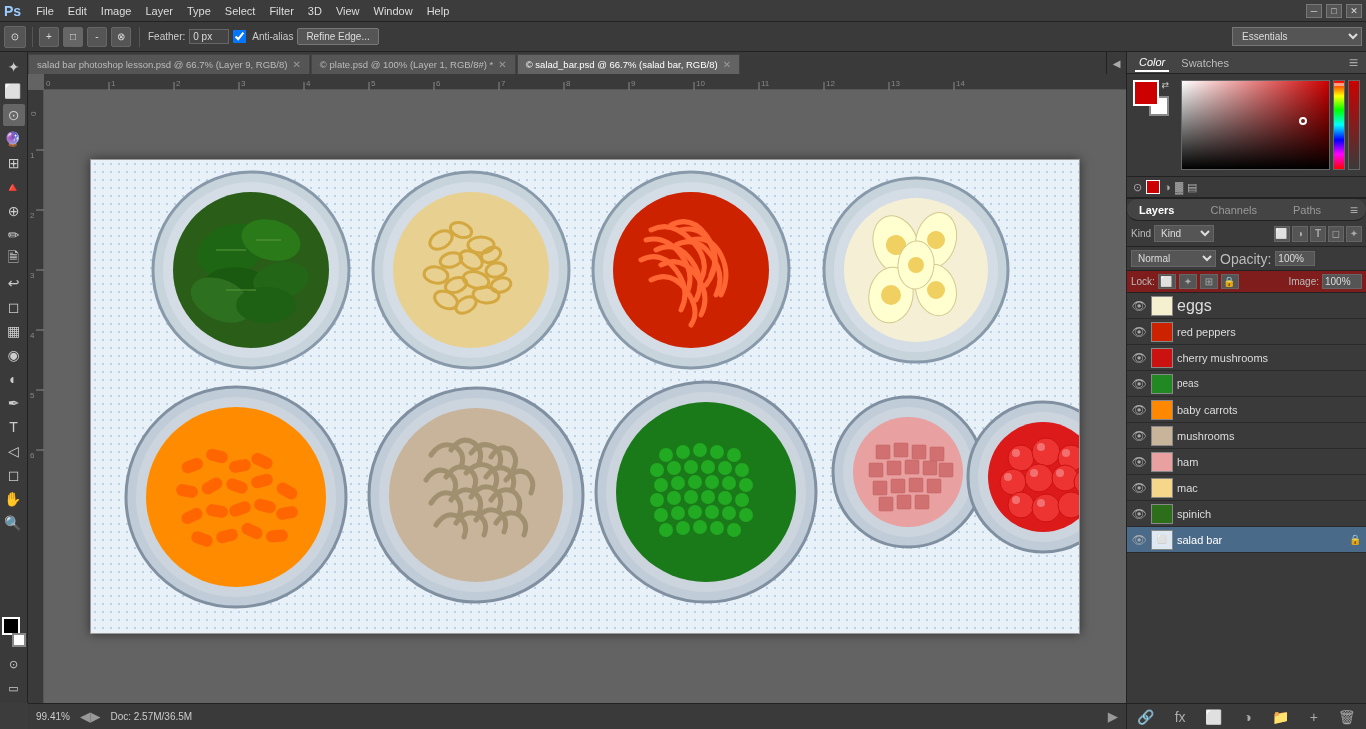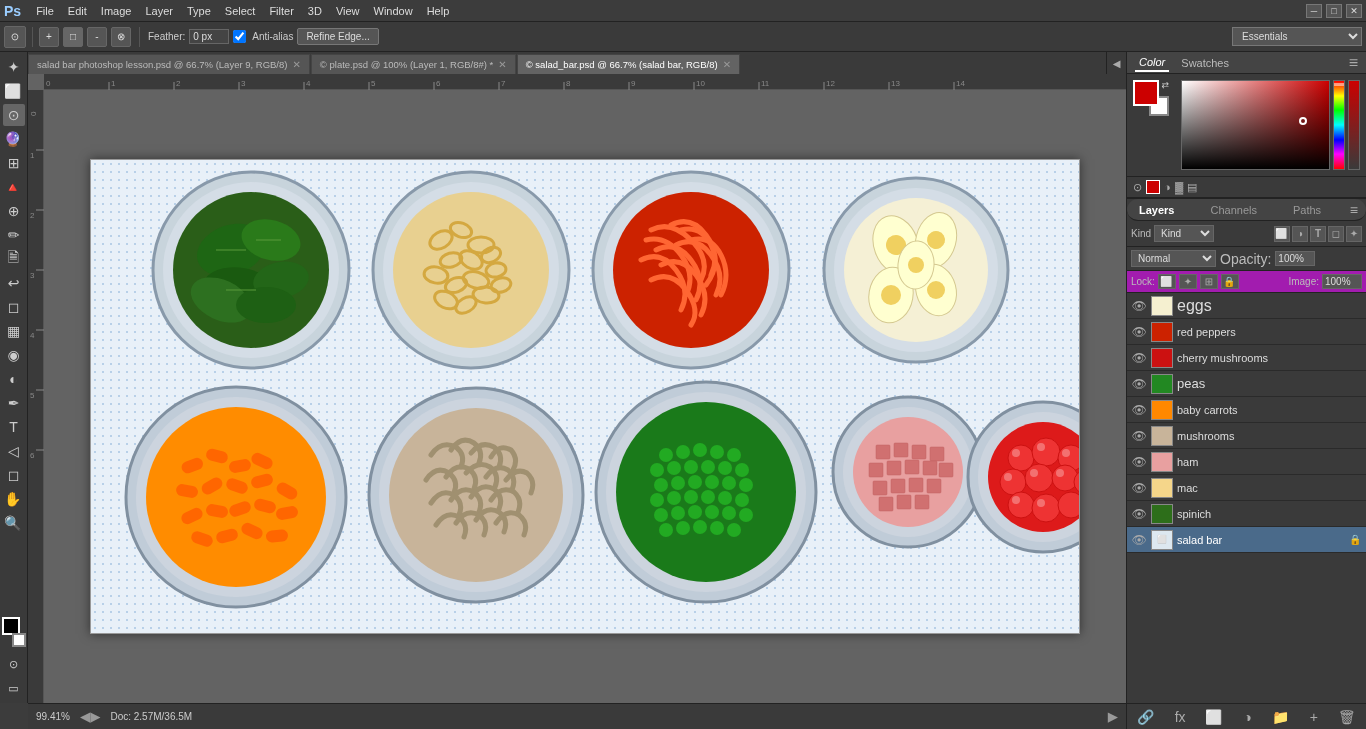--- a/index.html
+++ b/index.html
@@ -538,21 +538,21 @@
       <select style="background:#555; border:1px solid #666; color:#ddd; font-size:10px; padding:1px 2px; width:85px;">
         <option>Normal</option>
         <option>Multiply</option>
         <option>Screen</option>
         <option>Overlay</option>
       </select>
       <span style="font-size:14px; color:#bbb;">Opacity:</span>
       <input type="text" value="100%" style="background: rgb(85, 85, 85); border: 1px solid rgb(102, 102, 102); color: rgb(221, 221, 221); font-size: 10px; padding: 1px 2px; width: 40px;">
     </div>
 
-    <div style="height:22px; background:#a21caf; display:flex; align-items:center; padding:0 4px; gap:3px; border-bottom:1px solid #222;">
+    <div style="height:22px; background:#7f1d1d; display:flex; align-items:center; padding:0 4px; gap:3px; border-bottom:1px solid #222;">
       <span style="font-size:10px; color:#bbb;">Lock:</span>
       <div style="font-size:10px; color:#aaa; cursor:pointer; background:#555; border:1px solid #666; width:18px; height:15px; display:flex; align-items:center; justify-content:center;">⬜</div>
       <div style="font-size:10px; color:#aaa; cursor:pointer; background:#555; border:1px solid #666; width:18px; height:15px; display:flex; align-items:center; justify-content:center;">✦</div>
       <div style="font-size:10px; color:#aaa; cursor:pointer; background:#555; border:1px solid #666; width:18px; height:15px; display:flex; align-items:center; justify-content:center;">⊞</div>
       <div style="font-size:10px; color:#aaa; cursor:pointer; background:#555; border:1px solid #666; width:18px; height:15px; display:flex; align-items:center; justify-content:center;">🔒</div>
       <span style="font-size:10px; color:#bbb; margin-left:auto;">Image:</span>
       <input type="text" value="100%" style="background: rgb(85, 85, 85); border: 1px solid rgb(102, 102, 102); color: rgb(221, 221, 221); font-size: 10px; padding: 1px 2px; width: 40px;">
     </div>
 
     <div id="layers-list" style="flex:1; overflow-y:auto; background:#3a3a3a;">
@@ -571,21 +571,21 @@
 
       <div class="layer-item" style="height:26px; display:flex; align-items:center; padding:0 4px; gap:4px; cursor:pointer; border-bottom:1px solid #2a2a2a;">
         <span style="width:16px; font-size:12px; color:#aaa; cursor:pointer; text-align:center;">👁</span>
         <div style="width:22px; height:20px; background:#cc1111; border:1px solid #888; flex-shrink:0;"></div>
         <span style="font-size:11px; color:#ddd; flex:1;">cherry mushrooms</span>
       </div>
 
       <div class="layer-item" style="height:26px; display:flex; align-items:center; padding:0 4px; gap:4px; cursor:pointer; border-bottom:1px solid #2a2a2a;">
         <span style="width:16px; font-size:12px; color:#aaa; cursor:pointer; text-align:center;">👁</span>
         <div style="width:22px; height:20px; background:#228822; border:1px solid #888; flex-shrink:0;"></div>
-        <span style="font-size:13px; color:#ddd; flex:1;">peas</span>
+        <span style="font-size:10px; color:#ddd; flex:1;">peas</span>
       </div>
 
       <div class="layer-item" style="height:26px; display:flex; align-items:center; padding:0 4px; gap:4px; cursor:pointer; border-bottom:1px solid #2a2a2a;">
         <span style="width:16px; font-size:12px; color:#aaa; cursor:pointer; text-align:center;">👁</span>
         <div style="width:22px; height:20px; background:#ff8800; border:1px solid #888; flex-shrink:0;"></div>
         <span style="font-size:11px; color:#ddd; flex:1;">baby carrots</span>
       </div>
 
       <div class="layer-item" style="height:26px; display:flex; align-items:center; padding:0 4px; gap:4px; cursor:pointer; border-bottom:1px solid #2a2a2a;">
         <span style="width:16px; font-size:12px; color:#aaa; cursor:pointer; text-align:center;">👁</span>

